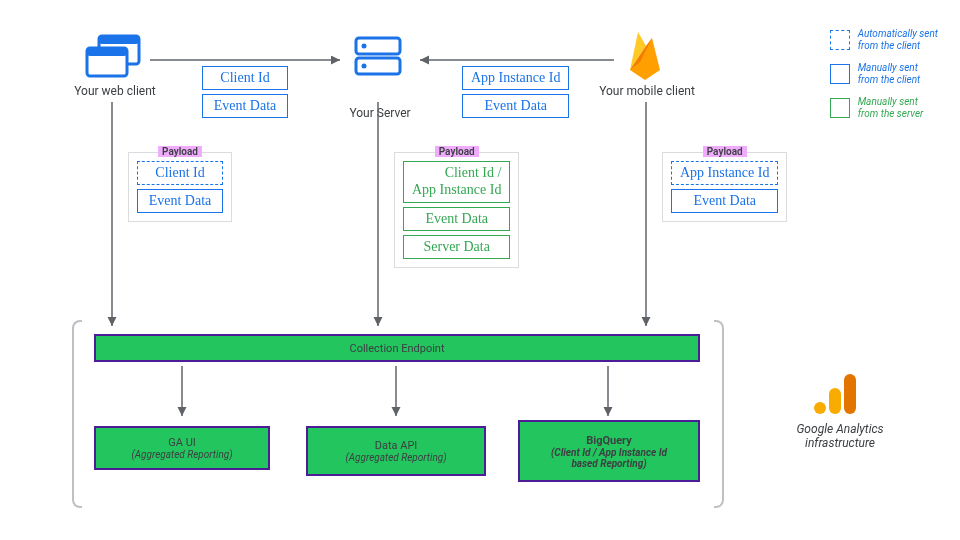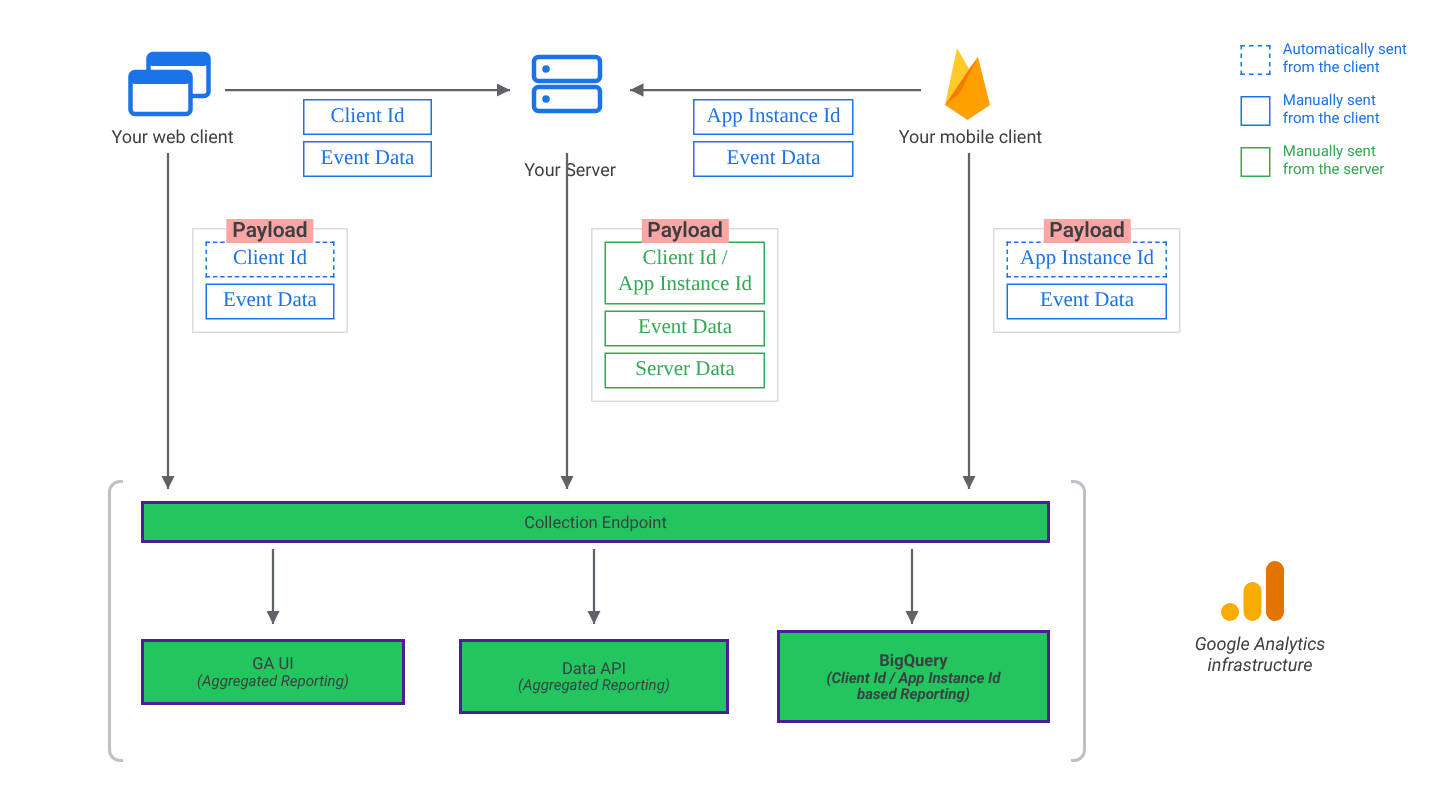--- a/index.html
+++ b/index.html
@@ -29,43 +29,43 @@
     padding: 8px 8px 8px 8px;
     display: inline-flex;
     flex-direction: column;
     gap: 4px;
     position: relative;
     background: #fff;
   }
   .payload-title {
     position: absolute;
     top: -7px; left: 50%; transform: translateX(-50%);
-    background: #fca5a5; padding: 0 4px;
-    font-size: 14px; font-weight: 600;
+    background: #f0abfc; padding: 0 4px;
+    font-size: 10px; font-weight: 600;
   }
   .infra-box {
     display: flex;
     flex-direction: column;
     border: 2px solid #4c1d95;
     background: #22c55e;
     text-align: center;
     justify-content: center;
     padding: 6px 8px;
     font-size: 11px;
   }
   .infra-sub { font-style: italic; font-size: 10px; }
   .legend {
     position: absolute;
     top: 28px; right: 22px;
     display: flex; flex-direction: column; gap: 10px;
     font-size: 10px;
   }
   .legend-row { display: flex; align-items: center; gap: 8px; }
   .legend-swatch { width: 20px; height: 20px; flex-shrink:0; }
-  .legend-text { color: inherit; line-height: 1.2; max-width: 110px; }
+  .legend-text { color: inherit; line-height: 1.2; max-width: 110px; font-style: italic; }
   svg.arrow { position: absolute; overflow: visible; pointer-events: none; }
   .bracket { position:absolute; border:2px solid #bdc1c6; border-right:none; }
   .bracket.right { border-left:none; border-right:2px solid #bdc1c6; }
 </style>
 </head>
 <body>
 
 
 
 
@@ -142,21 +142,21 @@
 
 
 <div class="payload-box" style="position:absolute; left:128px; top:152px;">
   <div class="payload-title">Payload</div>
   <div class="tag blue-dashed">Client Id</div>
   <div class="tag blue-solid">Event Data</div>
 </div>
 
 <div class="payload-box" style="position:absolute; left:394px; top:152px;">
   <div class="payload-title">Payload</div>
-  <div class="tag green-solid" style="white-space:pre-line; line-height:1.2; min-width:100px;">Client Id /
+  <div class="tag green-solid" style="white-space:pre-line; line-height:1.2; min-width:100px;text-align:right;">Client Id /
 App Instance Id</div>
   <div class="tag green-solid">Event Data</div>
   <div class="tag green-solid">Server Data</div>
 </div>
 
 <div class="payload-box" style="position:absolute; left:662px; top:152px;">
   <div class="payload-title">Payload</div>
   <div class="tag blue-dashed" style="min-width:96px;">App Instance Id</div>
   <div class="tag blue-solid">Event Data</div>
 </div>

